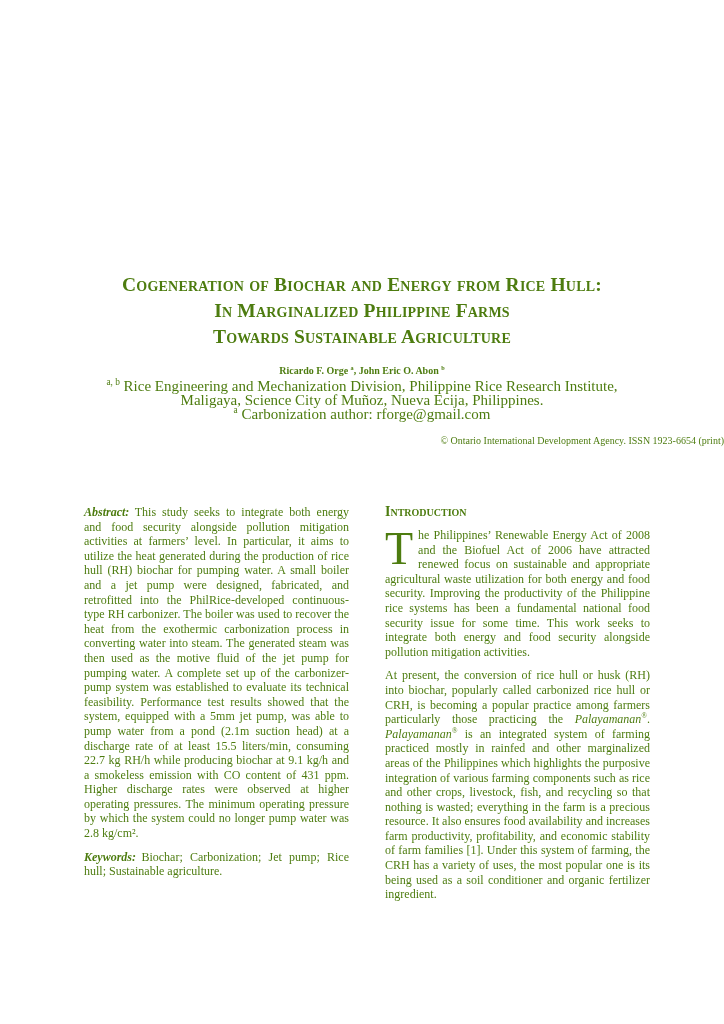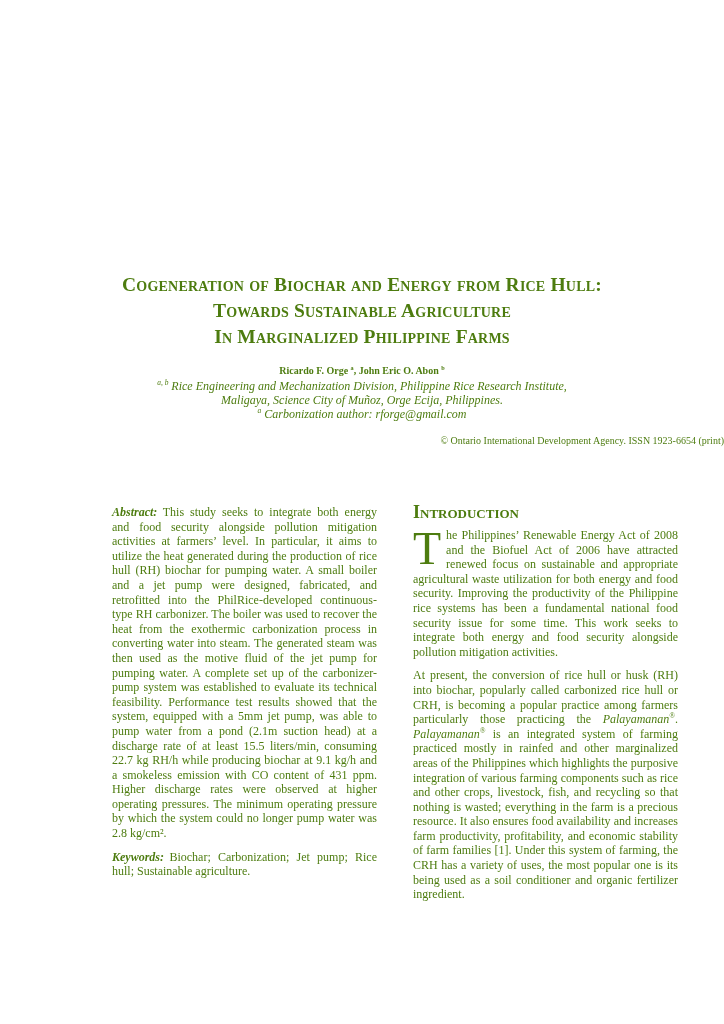--- a/index.html
+++ b/index.html
@@ -30,58 +30,56 @@
     line-height: 26px;
     letter-spacing: 0.2px;
   }
   .authors {
     margin-top: 13px;
     font-weight: bold;
     font-size: 10px;
     line-height: 16px;
   }
   .affiliation {
-    font-size: 12px;
+    font-size: 15px;
     line-height: 14px;
-    font-style: italic;
   }
   .copyright {
     margin-top: 1px;
     font-size: 10px;
     line-height: 13px;
     text-align: right;
   }
   .copyright-block { margin-top: 13px; }
   
   .columns {
     position: absolute;
     top: 505px;
     left: 84px;
     width: 566px;
     display: flex;
     gap: 36px;
-    margin-left: 28px;
   }
   .col {
     width: 267px;
     font-size: 12px;
     line-height: 14.6px;
     text-align: justify;
   }
   .body-par { margin: 0; }
   .body-par + .body-par { margin-top: 9px; }
   .label-bi {
     font-weight: bold;
     font-style: italic;
     margin-right: 0.45em;
   }
   .section-heading {
     font-variant: small-caps;
     font-weight: bold;
-    font-size: 18px;
+    font-size: 14px;
     line-height: 14px;
     margin-bottom: 9px;
     text-align: left;
   }
   .dropcap {
     float: left;
     font-size: 46px;
     line-height: 37px;
     padding: 2px 5px 0 0;
   }
@@ -100,26 +98,26 @@
   }
 </style>
 </head>
 <body>
 
 <div class="page">
 
   <header class="paper-header">
     <div class="title-block">
       <div class="title-line">Cogeneration of Biochar and Energy from Rice Hull:</div>
+      <div class="title-line">In Marginalized Philippine Farms</div>
       <div class="title-line">Towards Sustainable Agriculture</div>
-      <div class="title-line">In Marginalized Philippine Farms</div>
     </div>
     <div class="authors"><span>Ricardo F. Orge </span><span class="seg-sup">a</span><span>, John Eric O. Abon </span><span class="seg-sup">b</span></div>
     <div class="affiliation"><span class="seg-sup">a, b</span><span> Rice Engineering and Mechanization Division, Philippine Rice Research Institute,</span></div>
-    <div class="affiliation">Maligaya, Science City of Muñoz, Orge Ecija, Philippines.</div>
+    <div class="affiliation">Maligaya, Science City of Muñoz, Nueva Ecija, Philippines.</div>
     <div class="affiliation"><span class="seg-sup">a</span><span> Carbonization author: rforge@gmail.com</span></div>
     <div class="copyright-block">
       <div class="copyright">© Ontario International Development Agency. ISSN 1923-6654 (print)</div>
     </div>
   </header>
 
   <div class="columns">
 
     <div class="col">
       <p class="body-par">

